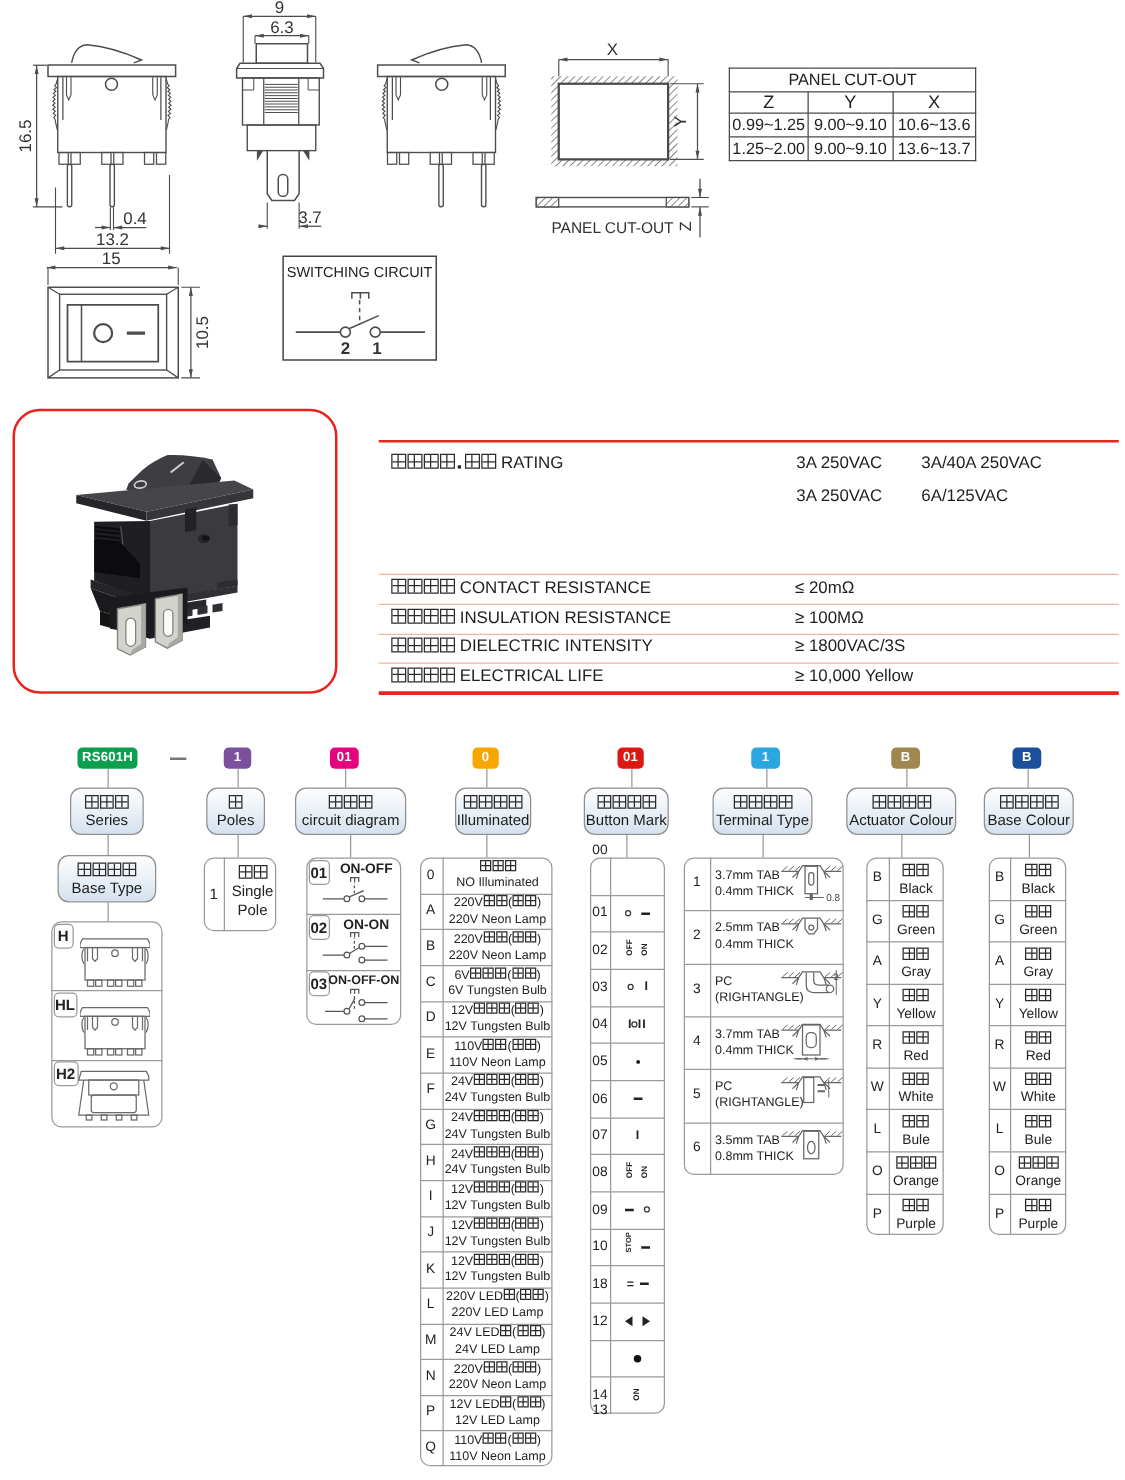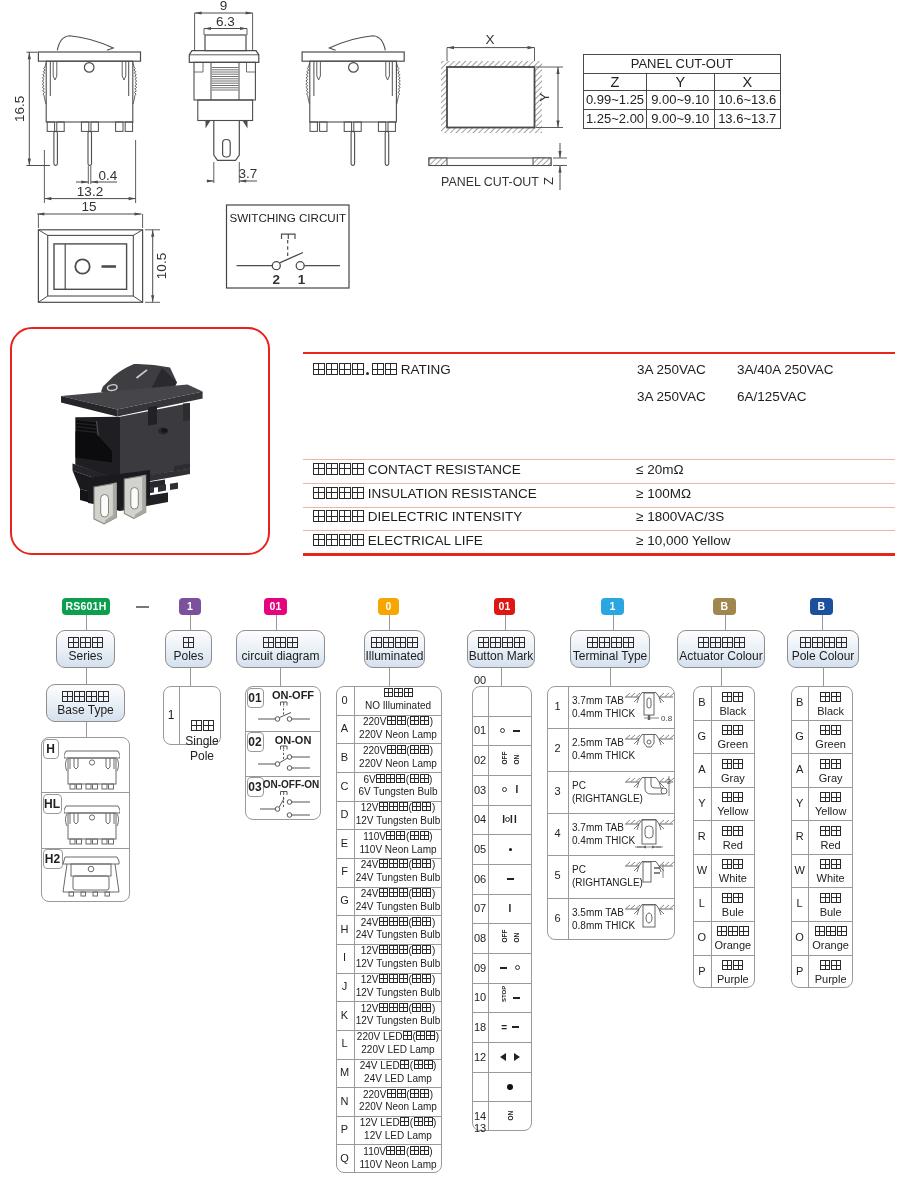--- a/index.html
+++ b/index.html
@@ -334,21 +334,21 @@
     <div class="hbox" style="left:570px;top:630px;width:80px">
       <div class="cl"><i class="c11"></i><i class="c11"></i><i class="c11"></i><i class="c11"></i></div>
       <div class="el">Terminal Type</div>
     </div>
     <div class="hbox" style="left:677px;top:630px;width:88px">
       <div class="cl"><i class="c11"></i><i class="c11"></i><i class="c11"></i><i class="c11"></i></div>
       <div class="el">Actuator Colour</div>
     </div>
     <div class="hbox" style="left:787px;top:630px;width:72px">
       <div class="cl"><i class="c11"></i><i class="c11"></i><i class="c11"></i><i class="c11"></i></div>
-      <div class="el">Pole Colour</div>
+      <div class="el">Base Colour</div>
     </div>
     <div class="vln" style="left:86px;top:668px;height:16px"></div>
     <div class="vln" style="left:190px;top:668px;height:18px"></div>
     <div class="vln" style="left:280px;top:668px;height:18px"></div>
     <div class="vln" style="left:389px;top:668px;height:18px"></div>
     <div class="vln" style="left:501px;top:668px;height:18px"></div>
     <div class="vln" style="left:610px;top:668px;height:18px"></div>
     <div class="vln" style="left:721px;top:668px;height:18px"></div>
     <div class="vln" style="left:823px;top:668px;height:18px"></div>
     <div class="hbox" style="left:46px;top:684px;width:79px">
@@ -402,21 +402,21 @@
       <circle cx="30" cy="17" r="2.8" class="st"></circle>
       <rect x="12" y="24" width="36" height="14" rx="2" class="st"></rect>
       <rect x="8" y="40" width="4.5" height="4" class="st"></rect>
       <rect x="20" y="40" width="4.5" height="4" class="st"></rect>
       <rect x="32" y="40" width="4.5" height="4" class="st"></rect>
       <rect x="44" y="40" width="4.5" height="4" class="st"></rect>
     </svg>
     <div class="tbl" style="left:163px;top:686px;width:58px;height:59px"></div>
     <div class="vln2" style="left:178.5px;top:686px;height:59px"></div>
     <div class="ct" style="left:163px;top:708px;width:16px">1</div>
-    <div class="ct" style="left:179px;top:719px;width:46px"><i class="c11"></i><i class="c11"></i><br>Single<br>Pole</div>
+    <div class="ct" style="left:179px;top:691px;width:46px"><i class="c11"></i><i class="c11"></i><br>Single<br>Pole</div>
     <div class="tbl" style="left:245px;top:686px;width:76px;height:134px"></div>
     <div class="hln" style="left:245px;top:730.5px;width:76px"></div>
     <div class="hln" style="left:245px;top:775.5px;width:76px"></div>
     <div class="lblbox" style="left:246.5px;top:687.5px;width:17px">01</div>
     <div class="lblbox" style="left:246.5px;top:732px;width:17px">02</div>
     <div class="lblbox" style="left:246.5px;top:777px;width:17px">03</div>
     <div class="ct2" style="left:266px;top:689px;width:54px">ON-OFF</div>
     <div class="ct2" style="left:266px;top:733.5px;width:54px">ON-ON</div>
     <div class="ct2" style="left:261px;top:778.5px;width:60px;font-size:10px">ON-OFF-ON</div>
     <svg width="54" height="28" viewBox="0 0 54 28" style="position:absolute;left:258px;top:701px">

